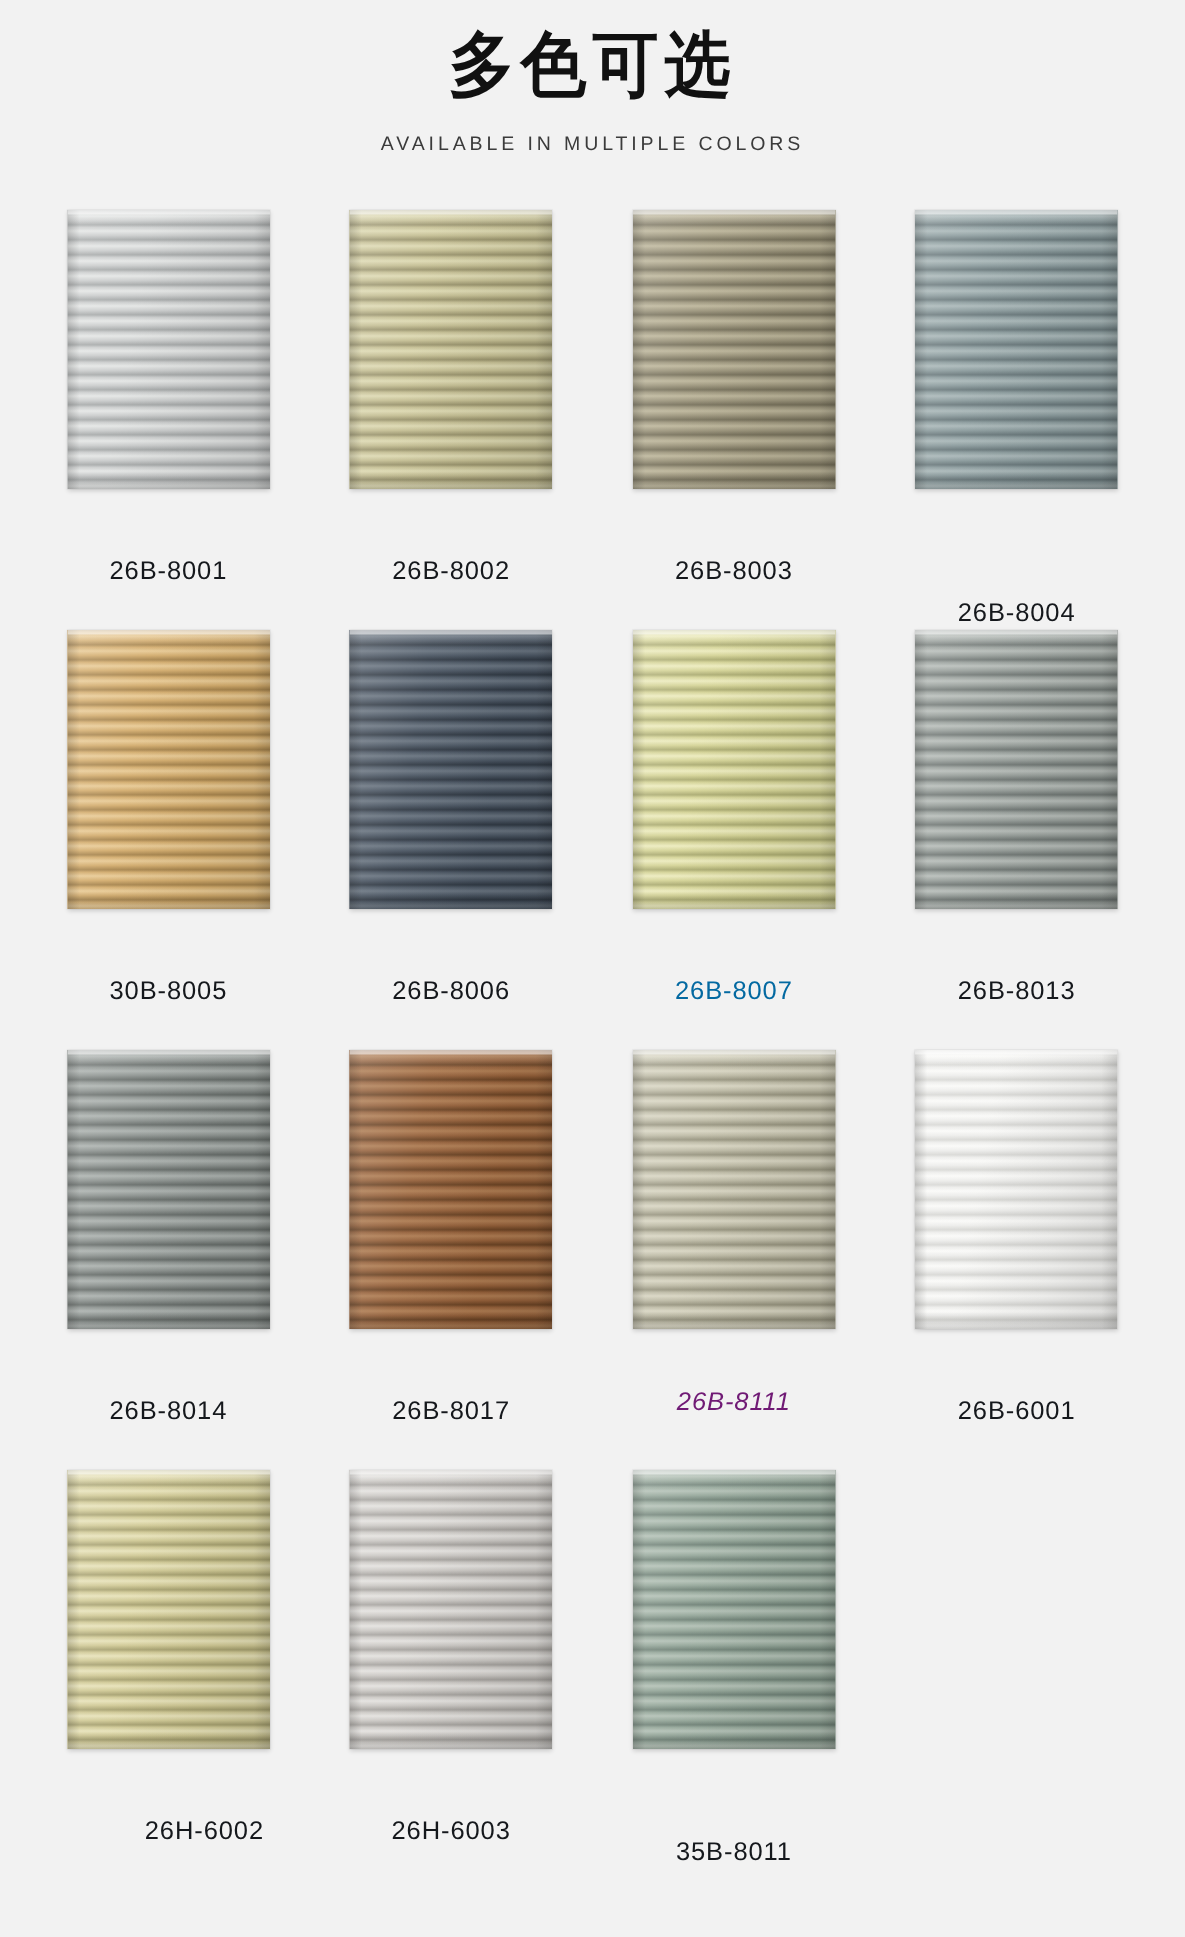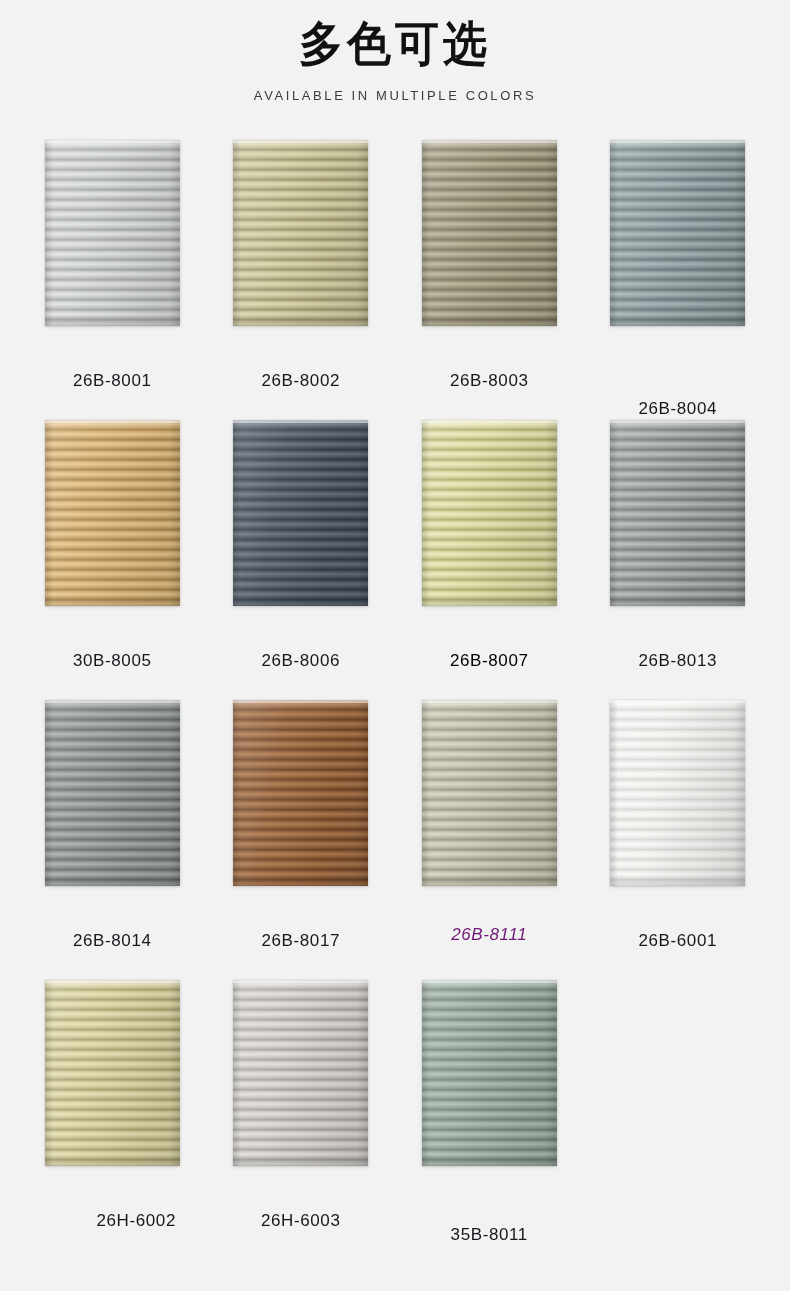--- a/index.html
+++ b/index.html
@@ -196,21 +196,21 @@
     </div>
     <div class="cell">
       <div class="swatch-wrap">
         <div class="swatch" style="background: rgb(211, 210, 149);">
           <div class="slats" style="background: repeating-linear-gradient(rgb(174, 174, 116) 0px, rgb(211, 210, 149) 1.5px, rgb(236, 235, 189) 4px, rgb(211, 210, 149) 7px, rgb(174, 174, 116) 9.6px, rgb(174, 174, 116) 10px);"></div>
           <div class="sheen"></div>
           <div class="vignette"></div>
           <div class="topedge"></div>
         </div>
       </div>
-      <div class="label" style="top: 232px; color: #000000;">26B-8007</div>
+      <div class="label" style="top: 232px; color: #0369a1;">26B-8007</div>
     </div>
     <div class="cell">
       <div class="swatch-wrap">
         <div class="swatch" style="background: rgb(149, 156, 152);">
           <div class="slats" style="background: repeating-linear-gradient(rgb(115, 122, 119) 0px, rgb(149, 156, 152) 1.5px, rgb(182, 188, 184) 4px, rgb(149, 156, 152) 7px, rgb(115, 122, 119) 9.6px, rgb(115, 122, 119) 10px);"></div>
           <div class="sheen"></div>
           <div class="vignette"></div>
           <div class="topedge"></div>
         </div>
       </div>

